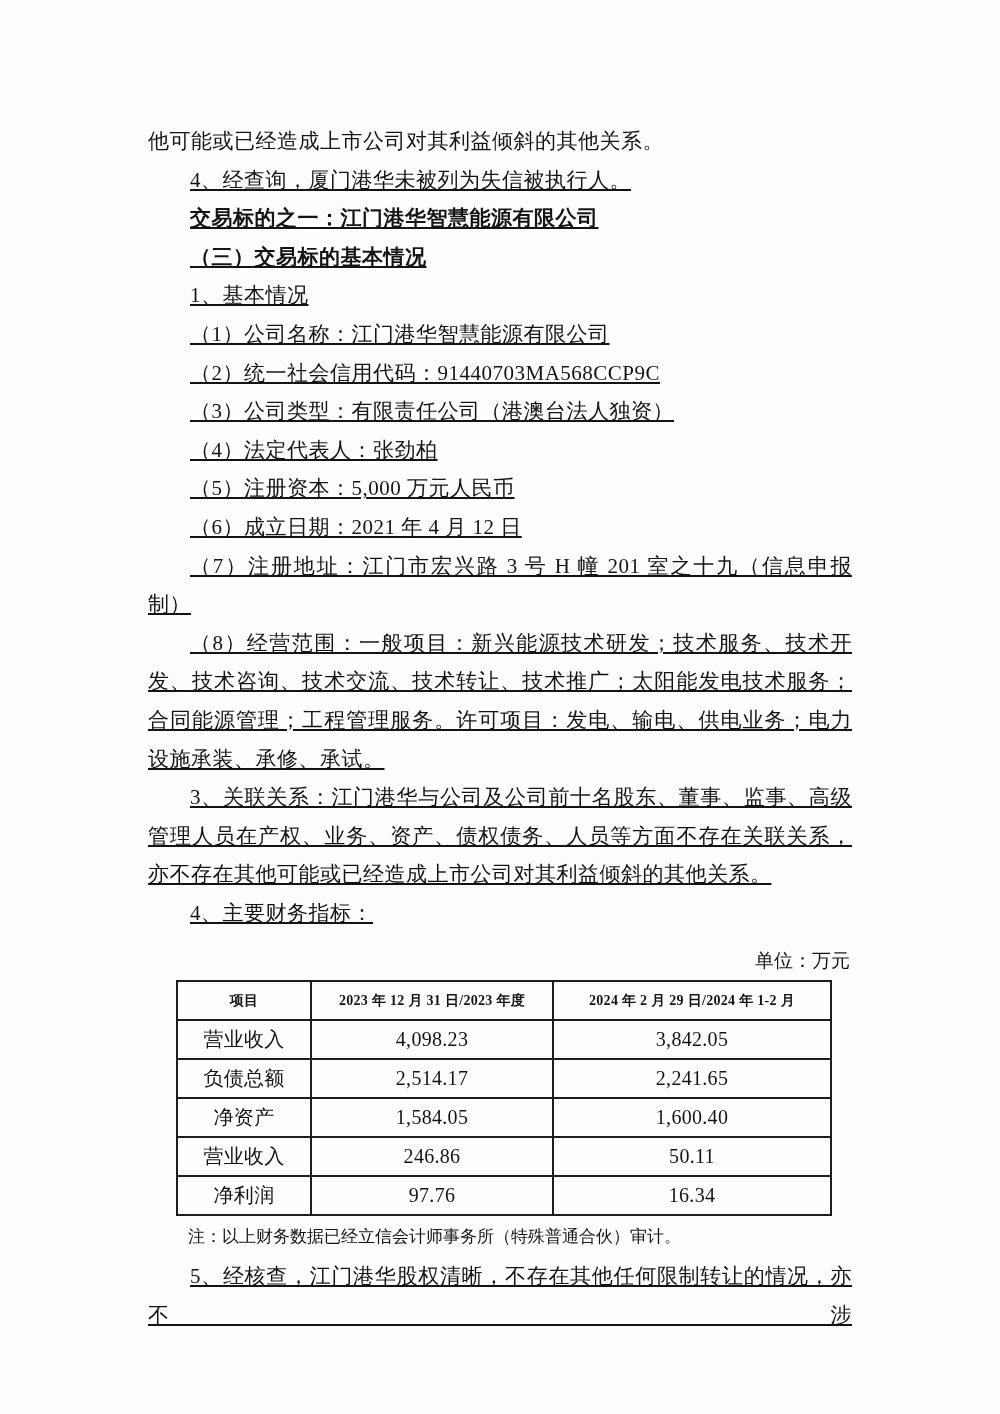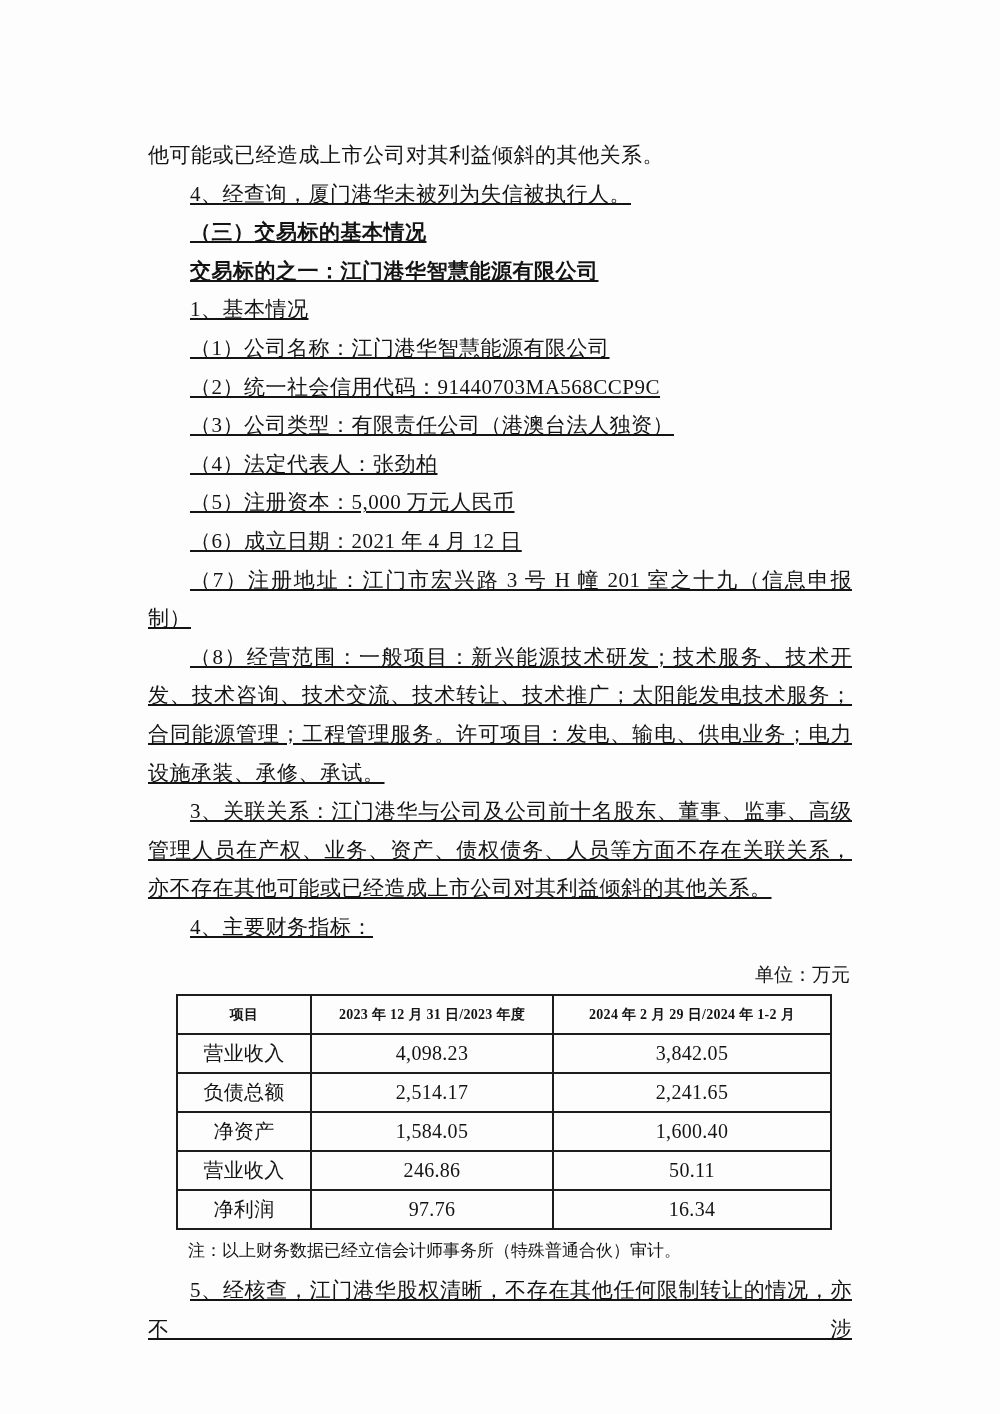--- a/index.html
+++ b/index.html
@@ -12,21 +12,21 @@
     width: 1000px;
     height: 1414px;
     background: #fdfdfd;
     color: #141414;
     font-family: "Liberation Serif", "DejaVu Serif", serif;
     overflow: hidden;
   }
   .content {
     position: absolute;
     left: 148px;
-    top: 136px;
+    top: 122px;
     width: 704px;
   }
   .line {
     margin: 0;
     font-size: 21px;
     line-height: 38.6px;
     text-align: justify;
     letter-spacing: 0.5px;
   }
   .indent { text-indent: 42px; text-decoration: underline; }
@@ -68,22 +68,22 @@
   }
 </style>
 </head>
 <body>
 
 <div class="page">
   <div class="content">
 
     <p class="line">他可能或已经造成上市公司对其利益倾斜的其他关系。</p>
     <p class="line indent">4、经查询，厦门港华未被列为失信被执行人。</p>
+    <p class="line indent bold">交易标的之一：江门港华智慧能源有限公司</p>
     <p class="line indent bold">（三）交易标的基本情况</p>
-    <p class="line indent bold">交易标的之一：江门港华智慧能源有限公司</p>
     <p class="line indent">1、基本情况</p>
     <p class="line indent">（1）公司名称：江门港华智慧能源有限公司</p>
     <p class="line indent">（2）统一社会信用代码：91440703MA568CCP9C</p>
     <p class="line indent">（3）公司类型：有限责任公司（港澳台法人独资）</p>
     <p class="line indent">（4）法定代表人：张劲柏</p>
     <p class="line indent">（5）注册资本：5,000 万元人民币</p>
     <p class="line indent">（6）成立日期：2021 年 4 月 12 日</p>
     <p class="line indent">（7）注册地址：江门市宏兴路 3 号 H 幢 201 室之十九（信息申报制）</p>
     <p class="line indent">（8）经营范围：一般项目：新兴能源技术研发；技术服务、技术开发、技术咨询、技术交流、技术转让、技术推广；太阳能发电技术服务；合同能源管理；工程管理服务。许可项目：发电、输电、供电业务；电力设施承装、承修、承试。</p>
     <p class="line indent">3、关联关系：江门港华与公司及公司前十名股东、董事、监事、高级管理人员在产权、业务、资产、债权债务、人员等方面不存在关联关系，亦不存在其他可能或已经造成上市公司对其利益倾斜的其他关系。</p>

